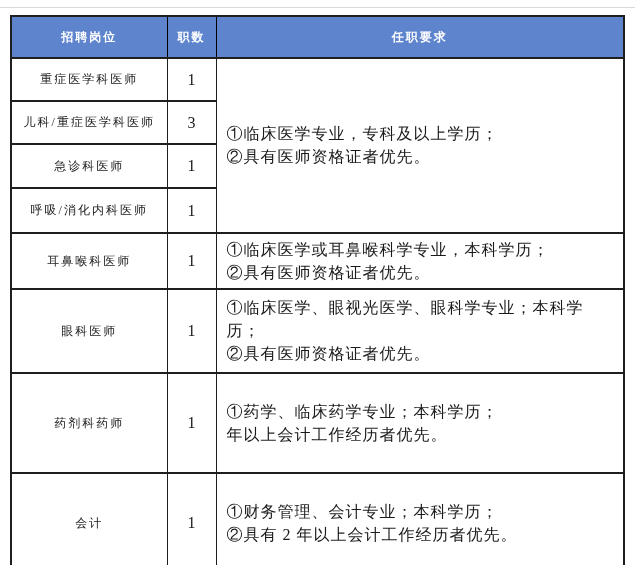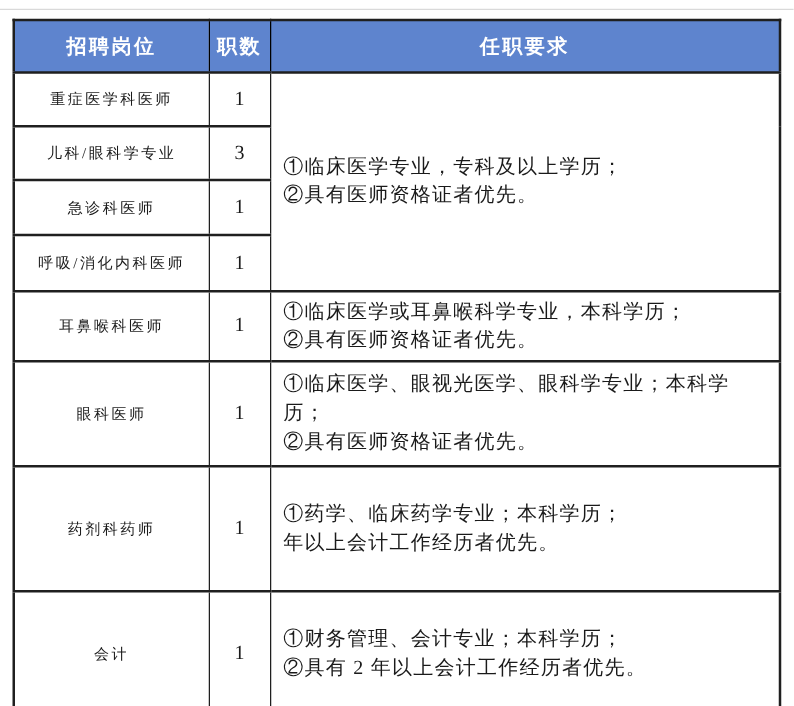--- a/index.html
+++ b/index.html
@@ -10,21 +10,21 @@
   .top-line { position:absolute; top:7px; left:0; width:635px; height:1px; background:#d9d9d9; }
   table.rec {
     position:absolute; left:10px; top:15px; width:613px;
     border-collapse:collapse; table-layout:fixed;
     border:2px solid #1f1f1f;
   }
   col.c1 { width:156px; } col.c2 { width:49px; } col.c3 { width:408px; }
   th {
     background:#5E84CE; color:#ffffff;
     font-family:"Liberation Sans","DejaVu Sans",sans-serif;
-    font-weight:bold; font-size:16px; letter-spacing:2px;
+    font-weight:bold; font-size:12px; letter-spacing:2px;
     border-bottom:2px solid #1f1f1f; padding:0;
   }
   th + th { border-left:1px solid #000000; }
   td {
     border:2px solid #1f1f1f; border-left-width:1px; border-right-width:1px;
     color:#1a1a1a; padding:0; vertical-align:middle; background:#ffffff;
   }
   td.pos { text-align:center; font-size:12px; letter-spacing:2px; }
   td.cnt { text-align:center; font-size:16px; }
   td.req { text-align:left; padding:3px 8px 4px 10px; font-size:16px; letter-spacing:1px; line-height:23px; }
@@ -53,21 +53,21 @@
   <tbody>
     <tr class="r1">
       <td class="pos">重症医学科医师</td>
       <td class="cnt">1</td>
       <td class="req" rowspan="4">
         <div>①临床医学专业，专科及以上学历；</div>
         <div>②具有医师资格证者优先。</div>
       </td>
     </tr>
     <tr class="r2">
-      <td class="pos">儿科/眼科学专业</td>
+      <td class="pos">儿科/重症医学科医师</td>
       <td class="cnt">3</td>
     </tr>
     <tr class="r3">
       <td class="pos">急诊科医师</td>
       <td class="cnt">1</td>
     </tr>
     <tr class="r4">
       <td class="pos">呼吸/消化内科医师</td>
       <td class="cnt">1</td>
     </tr>

